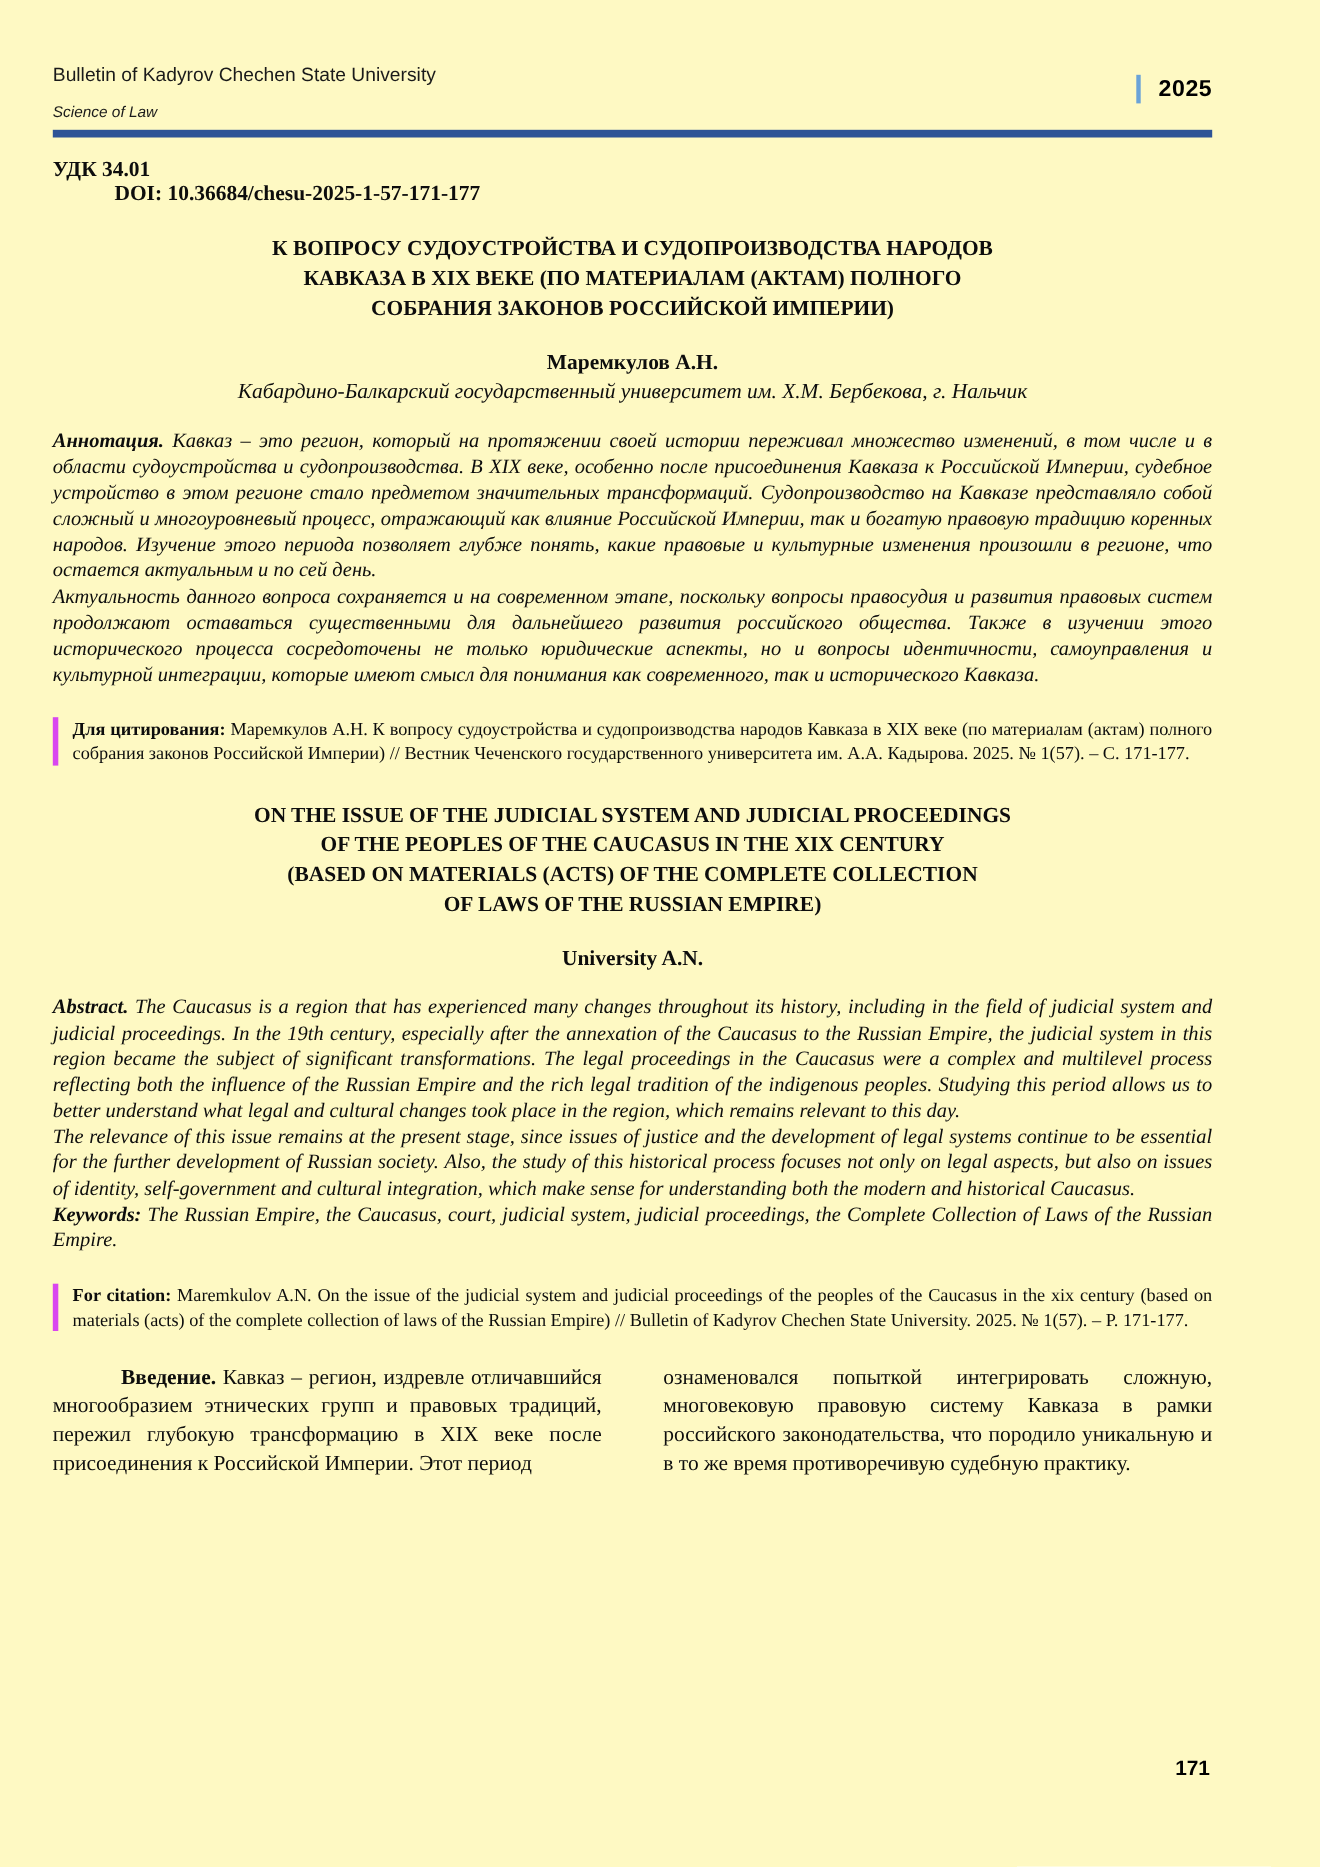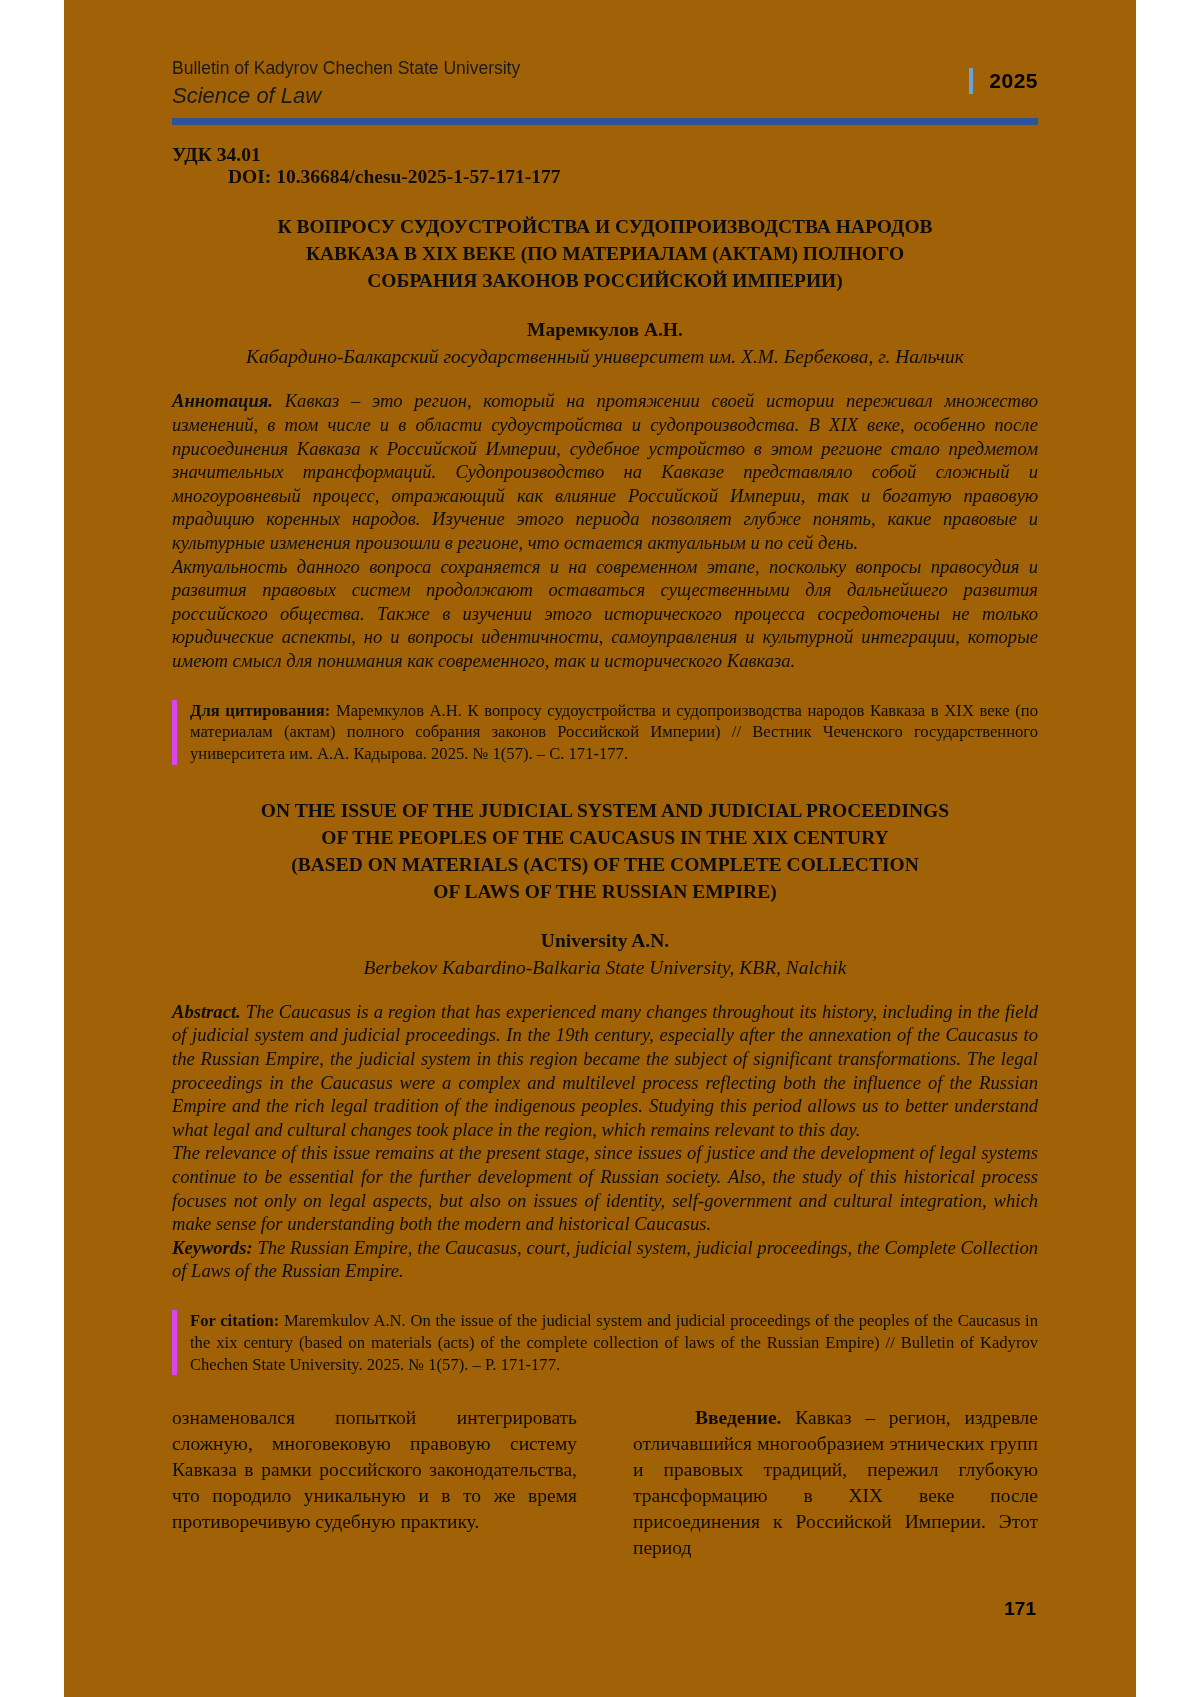--- a/index.html
+++ b/index.html
@@ -1,31 +1,31 @@
 <!DOCTYPE html>
 <html lang="ru"><head>
 <meta charset="utf-8">
 <style>
   html,body{margin:0;padding:0;background:#ffffff;}
   .page{
     position:relative;
-    width:1072px;height:1697px;
+    width:1200px;height:1697px;
     margin:0 auto;
-    background:#a16207;
+    background:#fef9c3;
     box-sizing:border-box;
-    padding:56px 98px 0 108px;
+    padding:56px 98px 0 48px;
     font-family:"Liberation Serif","DejaVu Serif",serif;
     color:#0d0d0d;
     overflow:hidden;
   }
   
   .hdr{display:flex;justify-content:space-between;align-items:flex-start;}
   .hdr-left{font-family:"Liberation Sans","DejaVu Sans",sans-serif;}
   .hdr-journal{font-size:17.5px;line-height:1.45;color:#1a1a1a;}
-  .hdr-sub{font-size:22px;font-style:italic;color:#1a1a1a;margin-top:2px;}
+  .hdr-sub{font-size:14px;font-style:italic;color:#1a1a1a;margin-top:12px;}
   .hdr-right{display:flex;align-items:center;margin-top:12px;}
   .year-bar{width:4px;height:26px;background:#6aa3d8;margin-right:16px;}
   .hdr-year{font-family:"Liberation Sans","DejaVu Sans",sans-serif;font-weight:bold;font-size:21px;letter-spacing:.5px;color:#000;}
   .rule{height:7px;background:#2e5496;margin-top:9px;}
   
   .meta-row{margin-top:19px;font-weight:bold;font-size:19.5px;display:flex;flex-direction:column;}
   .meta-doi{margin-left:56px;}
   
   .art-title{
     margin-top:25px;text-align:center;font-weight:bold;
@@ -91,36 +91,35 @@
 
   <div class="cite">
     <span class="lead">Для цитирования:</span> <span>Маремкулов А.Н. К вопросу судоустройства и судопроизводства народов Кавказа в XIX веке (по материалам (актам) полного собрания законов Российской Империи) // Вестник Чеченского государственного университета им. А.А. Кадырова. 2025. № 1(57). – С. 171-177.</span>
   </div>
 
   <div class="art-title" style="margin-top:32px;">ON THE ISSUE OF THE JUDICIAL SYSTEM AND JUDICIAL PROCEEDINGS
 OF THE PEOPLES OF THE CAUCASUS IN THE XIX CENTURY
 (BASED ON MATERIALS (ACTS) OF THE COMPLETE COLLECTION
 OF LAWS OF THE RUSSIAN EMPIRE)</div>
   <div class="author">University A.N.</div>
-  <div class="affil">Berbekov Kabardino-Balkaria State University, KBR, Nalchik</div>
 
   <div class="abstract">
     <p><span class="lead">Abstract.</span> <span>The Caucasus is a region that has experienced many changes throughout its history, including in the field of judicial system and judicial proceedings. In the 19th century, especially after the annexation of the Caucasus to the Russian Empire, the judicial system in this region became the subject of significant transformations. The legal proceedings in the Caucasus were a complex and multilevel process reflecting both the influence of the Russian Empire and the rich legal tradition of the indigenous peoples. Studying this period allows us to better understand what legal and cultural changes took place in the region, which remains relevant to this day.</span></p>
     <p>The relevance of this issue remains at the present stage, since issues of justice and the development of legal systems continue to be essential for the further development of Russian society. Also, the study of this historical process focuses not only on legal aspects, but also on issues of identity, self-government and cultural integration, which make sense for understanding both the modern and historical Caucasus.</p>
     <p><span class="lead">Keywords:</span> <span>The Russian Empire, the Caucasus, court, judicial system, judicial proceedings, the Complete Collection of Laws of the Russian Empire.</span></p>
   </div>
 
   <div class="cite">
     <span class="lead">For citation:</span> <span>Maremkulov A.N. On the issue of the judicial system and judicial proceedings of the peoples of the Caucasus in the xix century (based on materials (acts) of the complete collection of laws of the Russian Empire) // Bulletin of Kadyrov Chechen State University. 2025. № 1(57). – P. 171-177.</span>
   </div>
 
   <div class="cols">
     <div class="col">
-      <p>ознаменовался попыткой интегрировать сложную, многовековую правовую систему Кавказа в рамки российского законодательства, что породило уникальную и в то же время противоречивую судебную практику.</p>
+      <p class="indent"><span class="lead">Введение.</span> <span>Кавказ – регион, издревле отличавшийся многообразием этнических групп и правовых традиций, пережил глубокую трансформацию в XIX веке после присоединения к Российской Империи. Этот период</span></p>
     </div>
     <div class="col">
-      <p class="indent"><span class="lead">Введение.</span> <span>Кавказ – регион, издревле отличавшийся многообразием этнических групп и правовых традиций, пережил глубокую трансформацию в XIX веке после присоединения к Российской Империи. Этот период</span></p>
+      <p>ознаменовался попыткой интегрировать сложную, многовековую правовую систему Кавказа в рамки российского законодательства, что породило уникальную и в то же время противоречивую судебную практику.</p>
     </div>
   </div>
 
   <div class="pageno">171</div>
 
 </div>
 
 </body></html>

